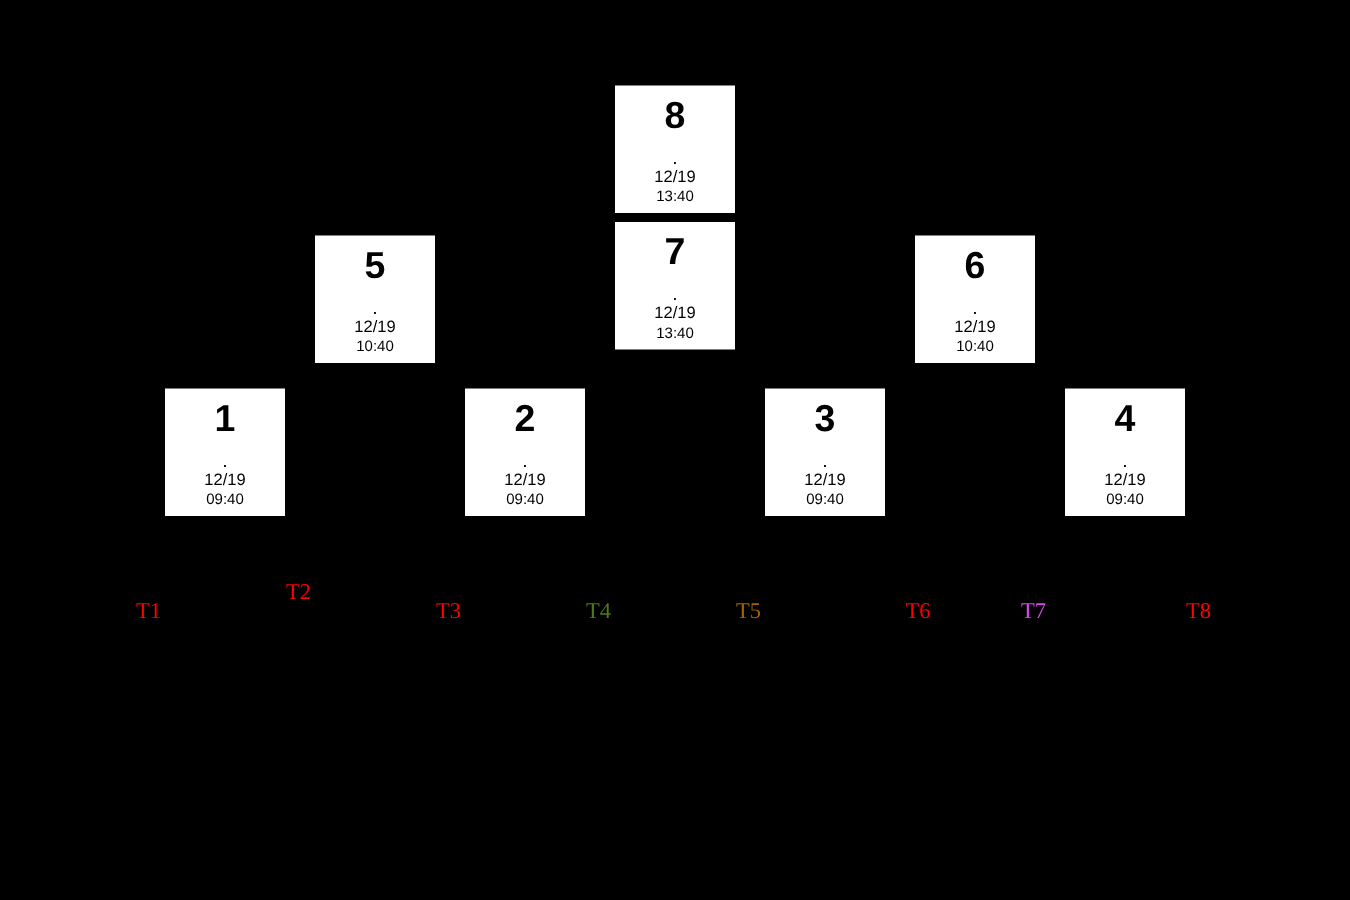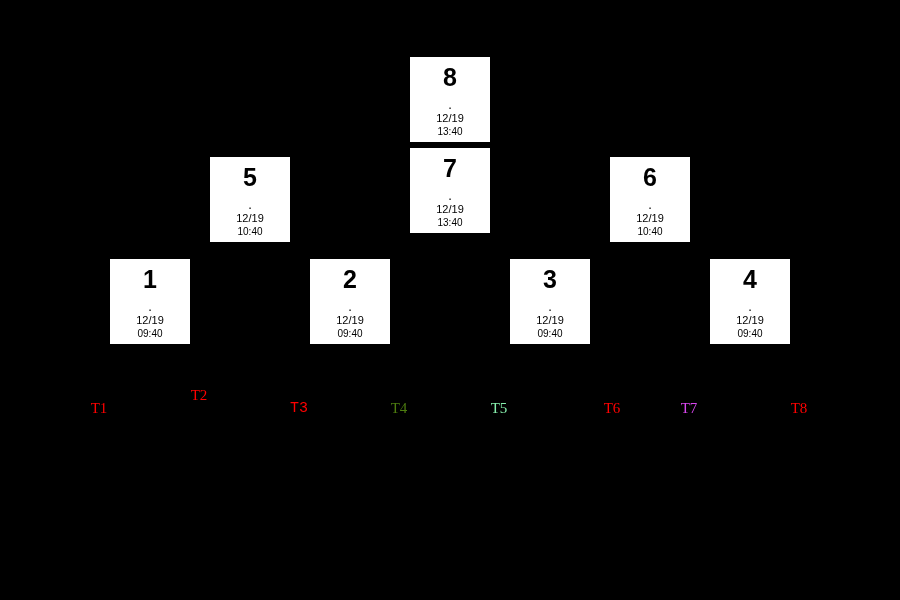--- a/index.html
+++ b/index.html
@@ -126,20 +126,20 @@
       <div class="node" style="left: 710px; top: 259px; width: 80px; height: 85px; background: rgb(255, 255, 255); color: rgb(0, 0, 0);">
         <div class="node-id">4</div>
         <div class="node-sep">.</div>
         <div class="node-date">12/19</div>
         <div class="node-time">09:40</div>
       </div>
     </div>
   <div id="ticks-layer">
       <div class="tick-label" style="left: 99px; top: 401px; color: rgb(255, 0, 0);">T1</div>
       <div class="tick-label" style="left: 199px; top: 388px; color: rgb(255, 0, 0);">T2</div>
-      <div class="tick-label" style="left: 299px; top: 401px; color: rgb(255, 0, 0); font-family: Liberation Mono, monospace;">T3</div>
+      <div class="tick-label" style="left: 299px; top: 401px; color: rgb(255, 0, 0);">T3</div>
       <div class="tick-label" style="left: 399px; top: 401px; color: #4d7c0f;">T4</div>
-      <div class="tick-label" style="left: 499px; top: 401px; color: #86efac;">T5</div>
+      <div class="tick-label" style="left: 499px; top: 401px; color: #a16207;">T5</div>
       <div class="tick-label" style="left: 612px; top: 401px; color: rgb(255, 0, 0);">T6</div>
       <div class="tick-label" style="left: 689px; top: 401px; color: #d946ef;">T7</div>
       <div class="tick-label" style="left: 799px; top: 401px; color: rgb(255, 0, 0);">T8</div>
     </div>
 </div>
 
 </body></html>

